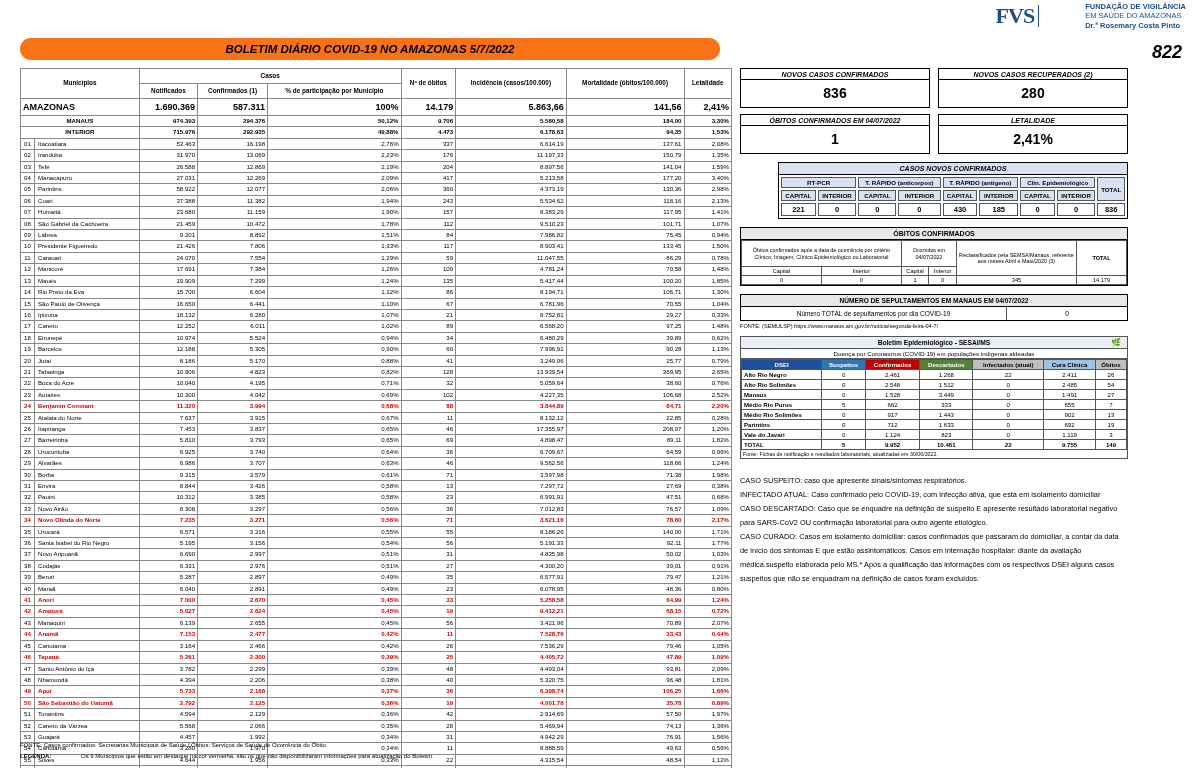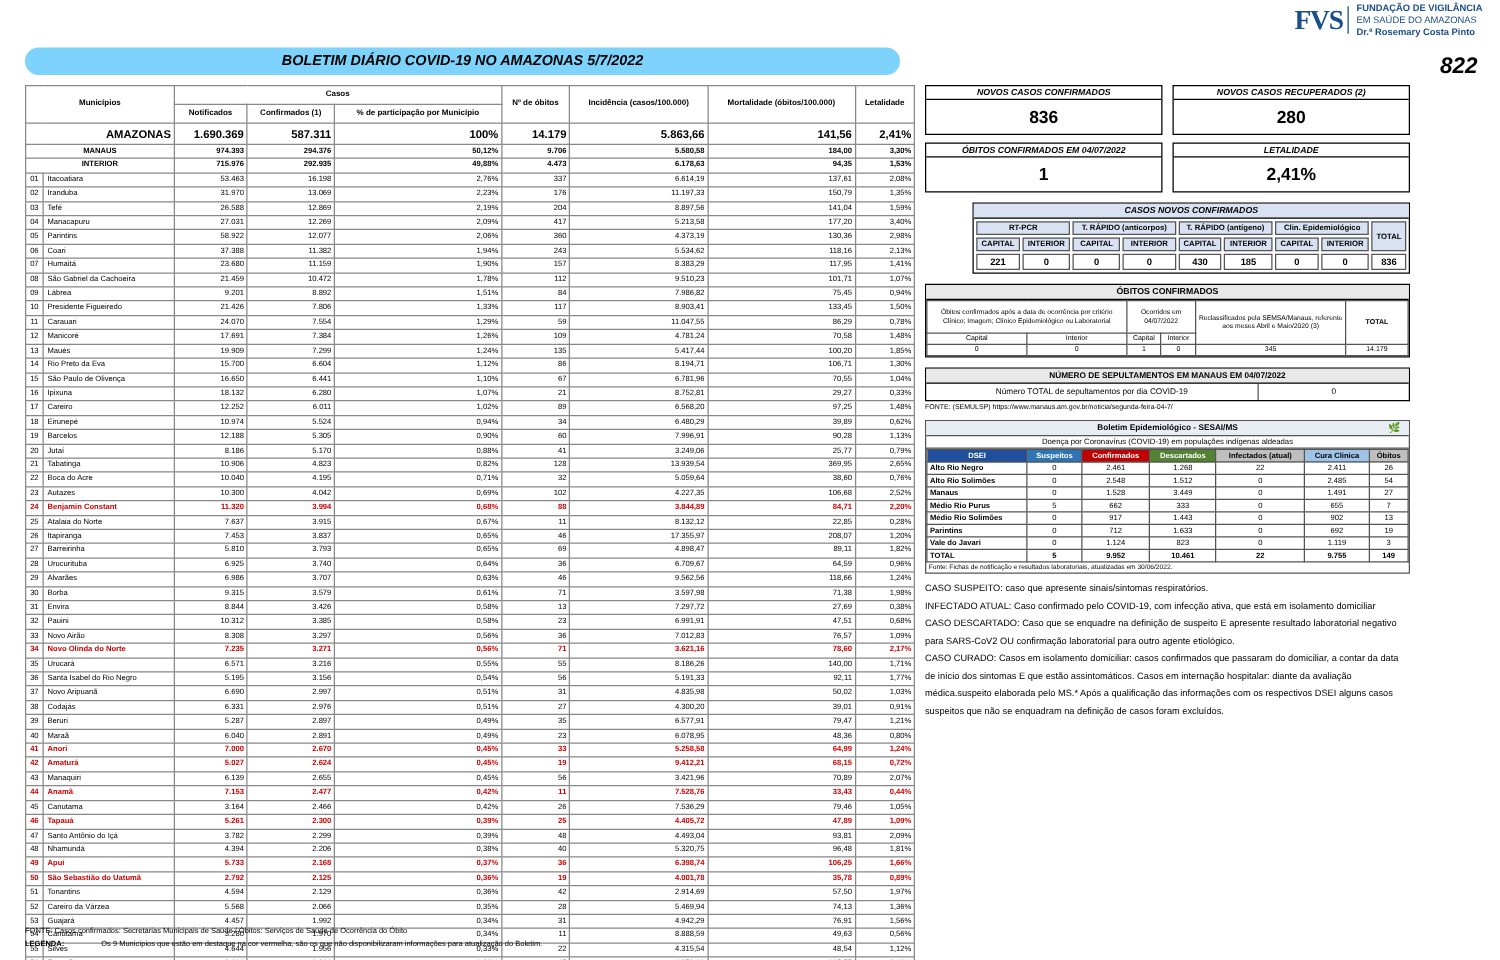--- a/index.html
+++ b/index.html
@@ -24,27 +24,27 @@
     display: flex; align-items: center; gap: 6px;
   }
   .fvs-mark {
     font-family: "Liberation Serif", serif;
     font-size: 22px; font-weight: bold; color: #1a4f8a;
     letter-spacing: -1px;
     line-height: 1;
     padding-right: 4px;
     border-right: 1px solid #1a4f8a;
   }
-  .fvs-text { font-size: 7.5px; line-height: 1.25; color: #1a4f8a; }
+  .fvs-text { font-size: 7.5px; line-height: 1.25; color: #1a4f8a; margin-left: 40px; }
   .fvs-text .l1 { font-weight: bold; }
   .fvs-text .l4 { font-weight: bold; }
 
   .title-bar {
     position: absolute; top: 38px; left: 20px; width: 700px; height: 22px;
-    background: #7dd3fc;
+    background: #f97316;
     display: flex; align-items: center; justify-content: center; border-radius: 11px;
   }
   .title-bar span {
     font-style: italic; font-weight: bold; font-size: 11.5px; color: #000;
   }
   .doc-number {
     position: absolute; top: 42px; right: 18px;
     font-weight: bold; font-size: 18px; font-style: italic;
   }
 
@@ -146,21 +146,21 @@
   .dsei-table tr.total td { font-weight:bold; }
   .h-dsei { background:#1f4e9c; color:#fff; font-weight:bold; }
   .h-susp { background:#2e75b6; color:#fff; font-weight:bold; }
   .h-conf { background:#c00000; color:#fff; font-weight:bold; }
   .h-desc { background:#548235; color:#fff; font-weight:bold; }
   .h-inf  { background:#bfbfbf; color:#000; font-weight:bold; font-size:5.6px; }
   .h-cura { background:#9dc3e6; color:#000; font-weight:bold; }
   .h-obit { background:#bfbfbf; color:#000; font-weight:bold; }
   .fonte-dsei { font-size:5.3px; padding:1px 2px; }
 
-  .defs { margin-top: 5px; font-size: 7.4px; line-height: 1.9; }
+  .defs { margin-top: 15px; font-size: 7.4px; line-height: 1.9; }
   .defs p { margin: 0 0 0 0; }
 </style>
 </head>
 <body>
 
 <div class="page">
 
   <div class="header">
     <div class="logo-wrap">
       <div class="fvs-mark">FVS</div>
@@ -188,21 +188,21 @@
         <th rowspan="2" class="tall">Letalidade</th>
       </tr>
       <tr>
         <th>Notificados</th>
         <th>Confirmados (1)</th>
         <th>% de participação por Município</th>
       </tr>
     </thead>
     <tbody id="muni-body">
         <tr class="row-amazonas">
-          <td class="muni-center" colspan="2" style="text-align: right;">AMAZONAS</td>
+          <td class="muni-center" colspan="2" style="text-align: left;">AMAZONAS</td>
           <td>1.690.369</td>
           <td>587.311</td>
           <td>100%</td>
           <td>14.179</td>
           <td>5.863,66</td>
           <td>141,56</td>
           <td>2,41%</td>
         </tr>
         <tr class="row-manaus">
           <td class="muni-center" colspan="2" style="text-align: center;">MANAUS</td>

